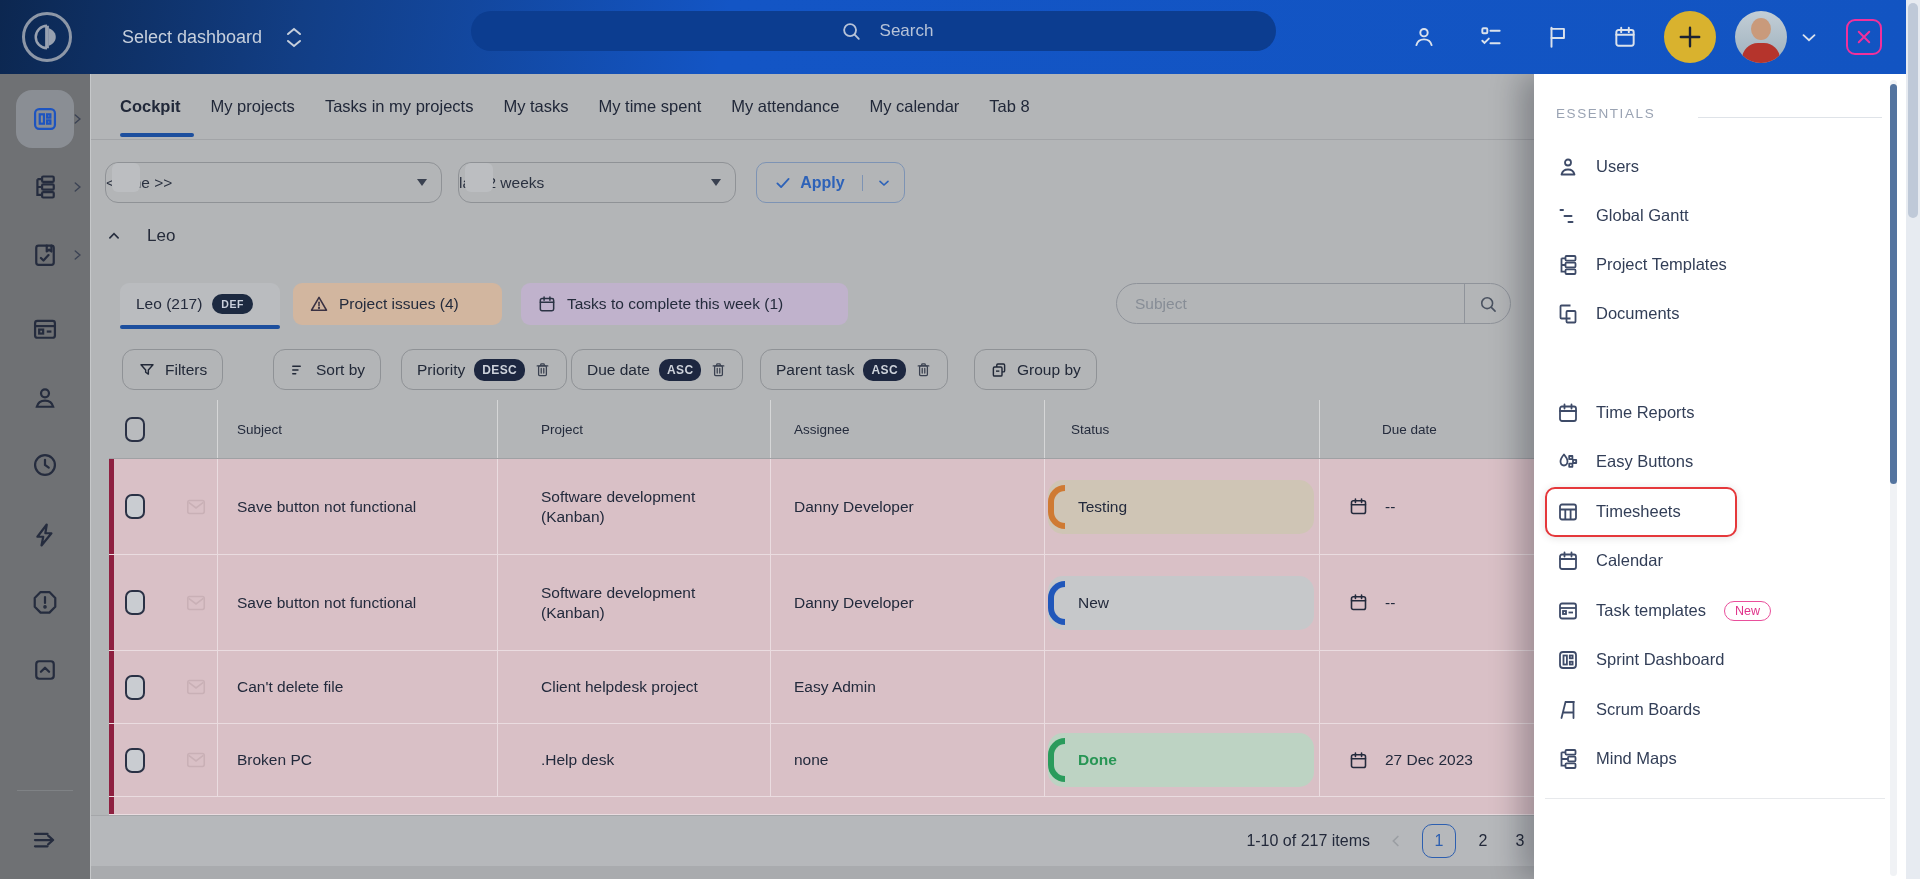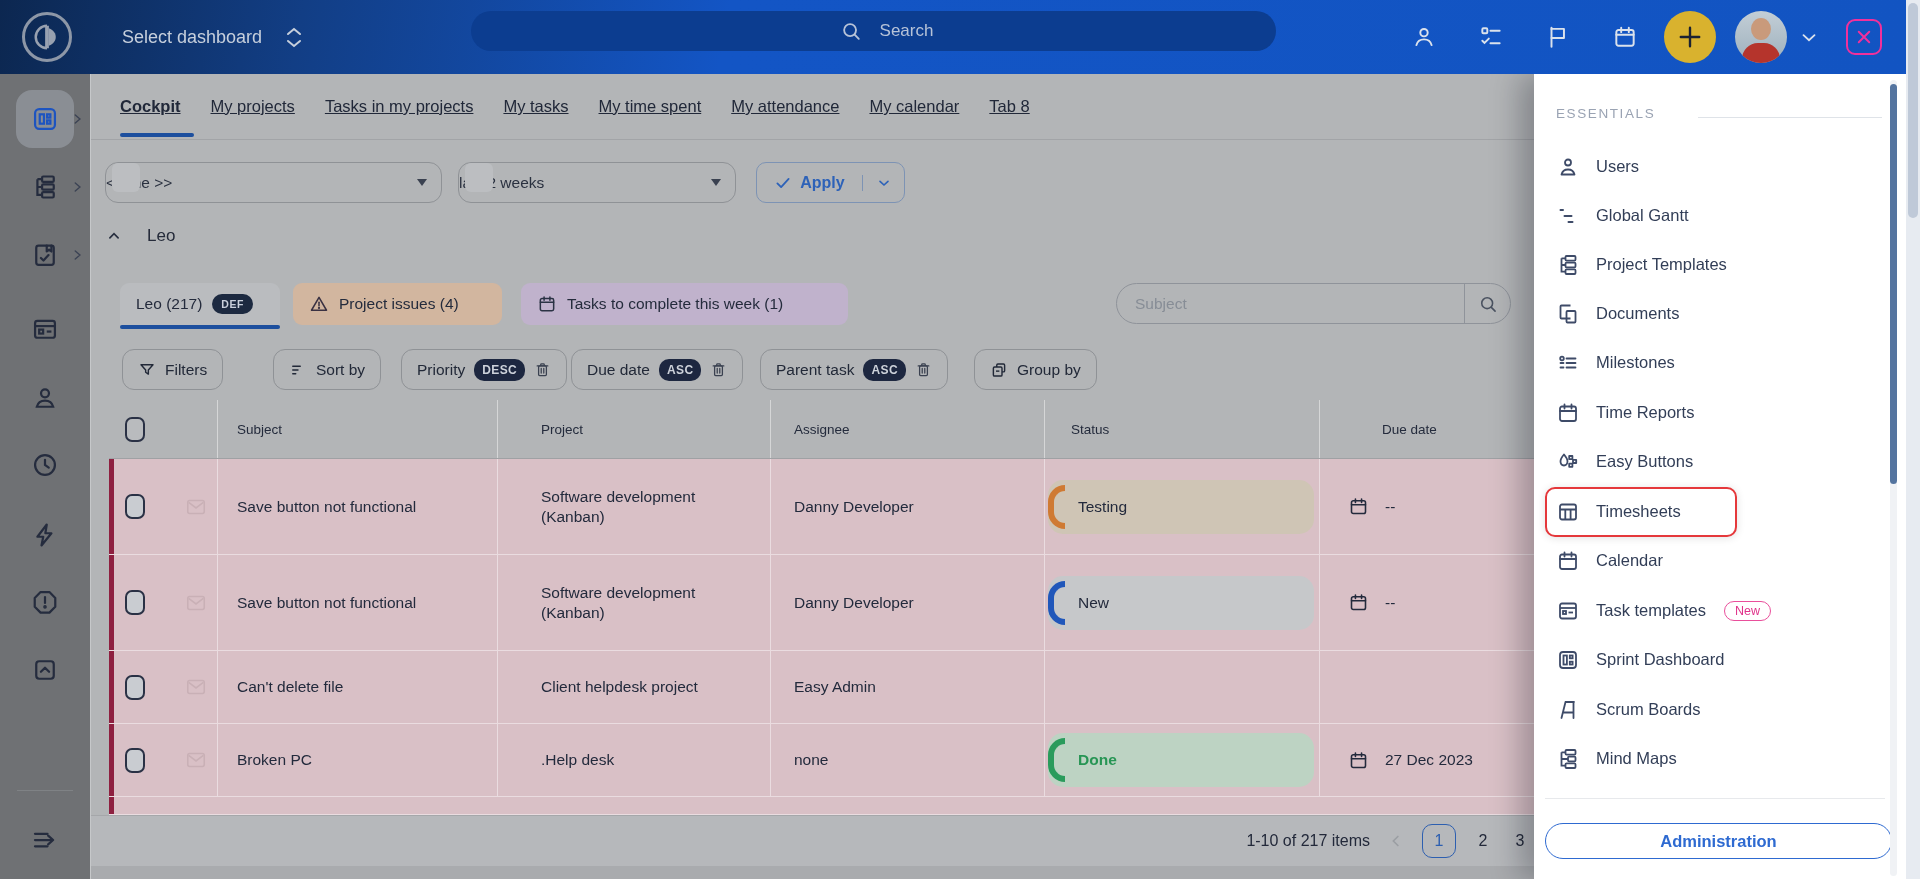--- a/index.html
+++ b/index.html
@@ -35,21 +35,21 @@
   .sidebar { position:absolute; left:0; top:74px; width:90px; height:805px; background:#6f7174; z-index:5; }
   .sb-item { position:absolute; left:0; width:90px; display:flex; justify-content:center; color:#252c3e; }
   .sb-active-bg { position:absolute; left:16px; top:16px; width:58px; height:58px; border-radius:16px; background:#8a8e94; }
   .sb-chev { position:absolute; left:70px; color:#3c4354; }
   .sb-div { position:absolute; left:17px; top:716px; width:56px; height:1px; background:#7f8285; }
 
   
   .main { position:absolute; left:90px; top:74px; width:1444px; height:805px; background:#b3b5b7; border-left:1px solid #c6c8ca; z-index:5; }
   .tabbar { position:absolute; left:0; top:0; width:100%; height:66px; border-bottom:1px solid #a2a4a7;
     display:flex; align-items:center; gap:30px; padding-left:29px; }
-  .tab { font-size:16.5px; color:#212839; cursor:pointer; white-space:nowrap;text-decoration:underline; }
+  .tab { font-size:16.5px; color:#212839; cursor:pointer; white-space:nowrap; }
   .tab.active { font-weight:700; }
   .tab-underline { position:absolute; left:29px; bottom:2px; width:74px; height:4px; background:#1d4f9e; border-radius:2px; }
 
   .dd { position:absolute; top:88px; height:41px; border:1.5px solid #8f9296; border-radius:13px; display:flex; align-items:center;
     color:#2a3140; font-size:15.5px; background:transparent; }
   .dd .cell { width:28px; height:29px; margin:0 8px 0 6px; background:#bcbec1; border-radius:6px; }
   .dd .caret { margin-left:auto; margin-right:14px; width:0; height:0; border-left:5px solid transparent; border-right:5px solid transparent; border-top:7px solid #3a4150; }
   .apply { position:absolute; left:665px; top:88px; width:149px; height:41px; border:1.5px solid #7d93b4; border-radius:10px;
     display:flex; align-items:center; color:#2d62b8; font-weight:700; font-size:16px; }
   .apply .main-seg { flex:1; display:flex; align-items:center; justify-content:center; gap:8px; }
@@ -613,27 +613,20 @@
       </svg>
     <span>Project Templates</span>
   </div>
   <div class="p-item" style="top:215px">
     <svg width="24" height="24" viewBox="0 0 24 24" fill="none" stroke="currentColor" stroke-width="1.8" stroke-linejoin="round">
         <path d="M14.5 16.5h-9a1 1 0 0 1-1-1v-11a1 1 0 0 1 1-1h9"></path>
         <rect x="10.5" y="9" width="9" height="11.5" rx="1"></rect>
       </svg>
     <span>Documents</span>
   </div>
-  <div class="p-item" style="top:264px">
-    <svg width="24" height="24" viewBox="0 0 24 24" fill="none" stroke="currentColor" stroke-width="1.8" stroke-linecap="round">
-        <circle cx="6" cy="7.5" r="1.8"></circle>
-        <path d="M10.5 7.5h9M10.5 12h9M10.5 16.5h9M4.5 12h3M4.5 16.5h3"></path>
-      </svg>
-    <span>Milestones</span>
-  </div>
   <div class="p-item" style="top:314px">
     <svg width="24" height="24" viewBox="0 0 24 24" fill="none" stroke="currentColor" stroke-width="1.8" stroke-linecap="round">
         <rect x="4" y="5.5" width="16" height="14.5" rx="2"></rect>
         <path d="M8.5 3.5v4M15.5 3.5v4M4 10h16"></path>
       </svg>
     <span>Time Reports</span>
   </div>
   <div class="p-item" style="top:363px">
     <svg width="24" height="24" viewBox="0 0 24 24" fill="none" stroke="currentColor" stroke-width="1.8" stroke-linejoin="round">
         <path d="M8 4.5s-3.5 4-3.5 6.8S6.2 15.5 8 15.5s3.5-1.7 3.5-4.2S8 4.5 8 4.5z"></path>
@@ -689,19 +682,16 @@
     <svg width="24" height="24" viewBox="0 0 24 24" fill="none" stroke="currentColor" stroke-width="1.8">
         <rect x="9.5" y="3" width="10" height="4.6" rx="1"></rect>
         <rect x="12" y="9.7" width="7.5" height="4.6" rx="1"></rect>
         <rect x="9.5" y="16.4" width="10" height="4.6" rx="1"></rect>
         <path d="M5.5 5.3h4M5.5 5.3v13.4h4M5.5 12h6.5"></path>
       </svg>
     <span>Mind Maps</span>
   </div>
 
   <div class="p-div"></div>
-  <div class="admin-btn">
-    <span>Administration</span>
-  </div>
   <div class="p-scroll">
     <div class="thumb"></div>
   </div>
 </div>
 
 </body></html>

